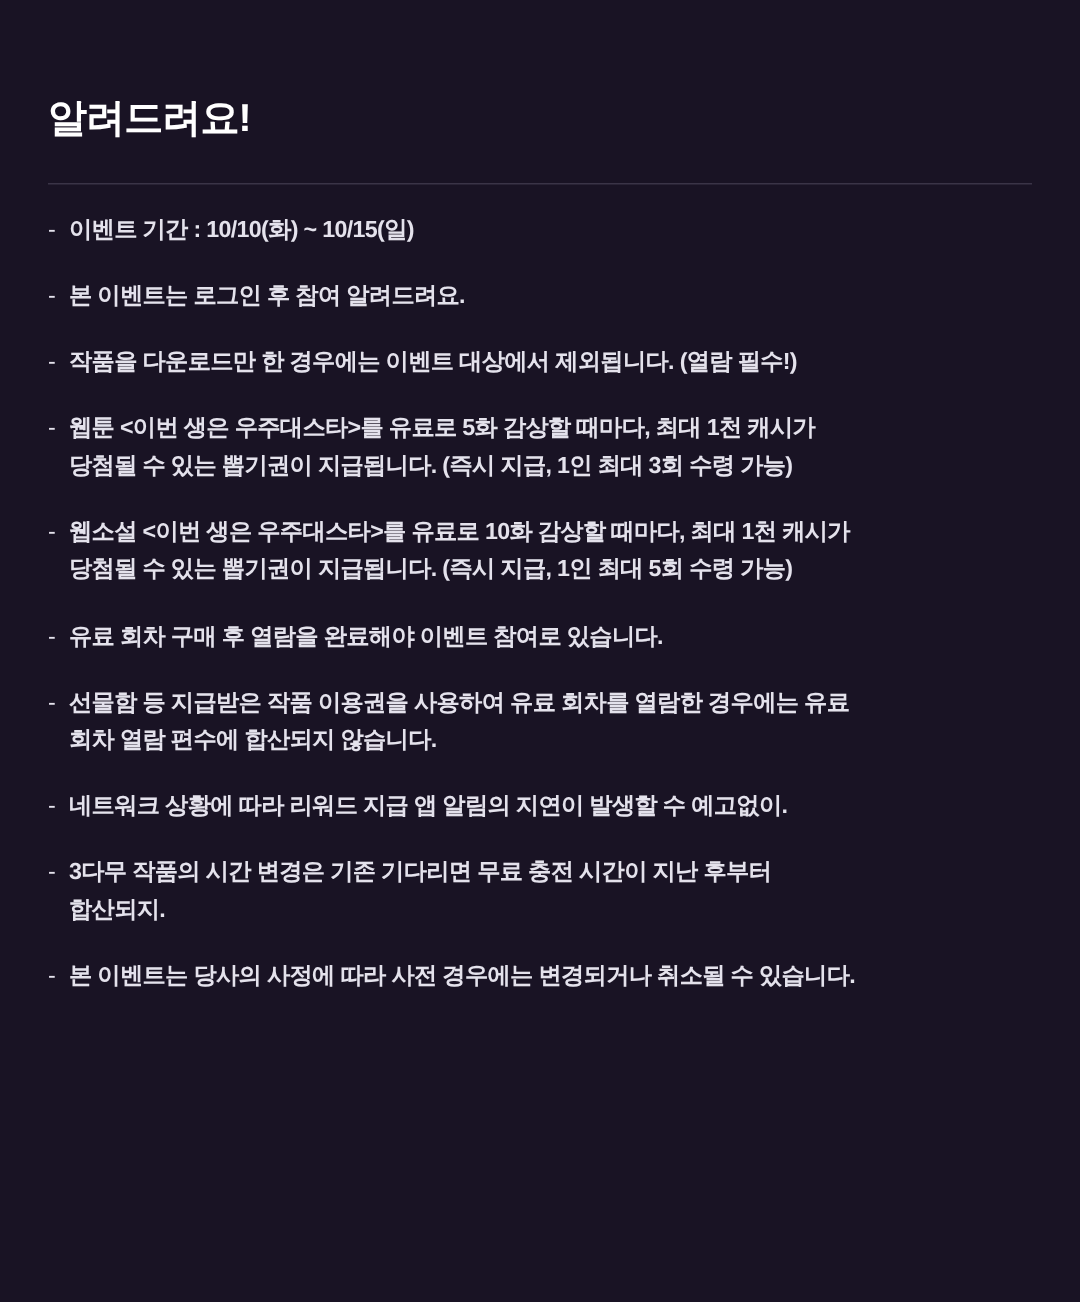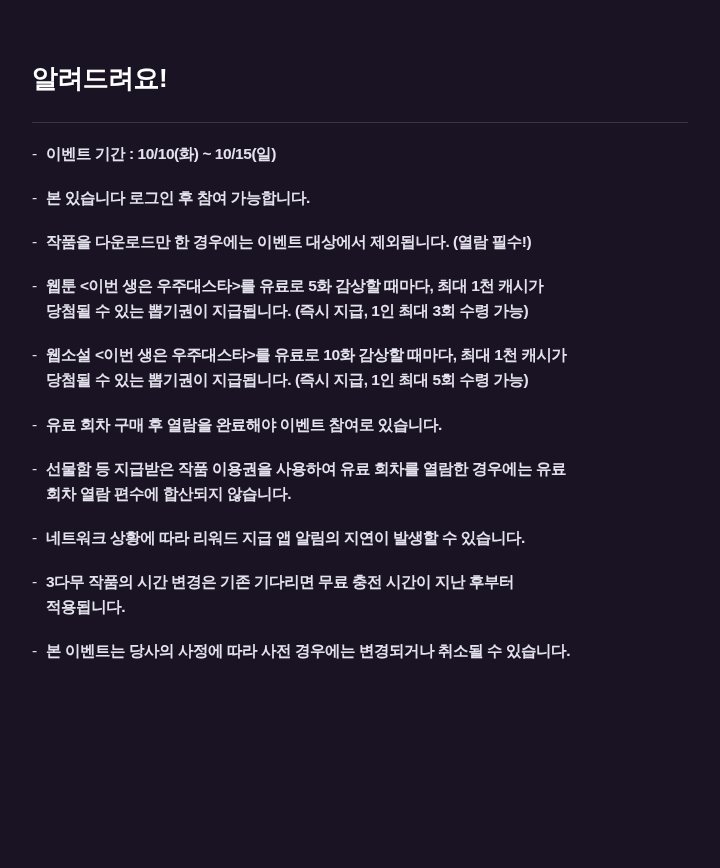--- a/index.html
+++ b/index.html
@@ -69,21 +69,21 @@
 <div class="page">
   <h1 class="notice-title">알려드려요!</h1>
   <div class="divider"></div>
   <ul class="notice-list">
     <li class="notice-item">
       <span class="bullet">-</span>
       <span class="item-text">이벤트 기간 : 10/10(화) ~ 10/15(일)</span>
     </li>
     <li class="notice-item">
       <span class="bullet">-</span>
-      <span class="item-text">본 있습니다 로그인 후 참여 가능합니다.</span>
+      <span class="item-text">본 이벤트는 로그인 후 참여 알려드려요.</span>
     </li>
     <li class="notice-item">
       <span class="bullet">-</span>
       <span class="item-text">작품을 다운로드만 한 경우에는 이벤트 대상에서 제외됩니다. (열람 필수!)</span>
     </li>
     <li class="notice-item">
       <span class="bullet">-</span>
       <span class="item-text">웹툰 &lt;이번 생은 우주대스타&gt;를 유료로 5화 감상할 때마다, 최대 1천 캐시가
 당첨될 수 있는 뽑기권이 지급됩니다. (즉시 지급, 1인 최대 3회 수령 가능)</span>
     </li>
@@ -96,25 +96,25 @@
       <span class="bullet">-</span>
       <span class="item-text">유료 회차 구매 후 열람을 완료해야 이벤트 참여로 있습니다.</span>
     </li>
     <li class="notice-item">
       <span class="bullet">-</span>
       <span class="item-text">선물함 등 지급받은 작품 이용권을 사용하여 유료 회차를 열람한 경우에는 유료
 회차 열람 편수에 합산되지 않습니다.</span>
     </li>
     <li class="notice-item">
       <span class="bullet">-</span>
-      <span class="item-text">네트워크 상황에 따라 리워드 지급 앱 알림의 지연이 발생할 수 있습니다.</span>
+      <span class="item-text">네트워크 상황에 따라 리워드 지급 앱 알림의 지연이 발생할 수 예고없이.</span>
     </li>
     <li class="notice-item">
       <span class="bullet">-</span>
       <span class="item-text">3다무 작품의 시간 변경은 기존 기다리면 무료 충전 시간이 지난 후부터
-적용됩니다.</span>
+합산되지.</span>
     </li>
     <li class="notice-item">
       <span class="bullet">-</span>
       <span class="item-text">본 이벤트는 당사의 사정에 따라 사전 경우에는 변경되거나 취소될 수 있습니다.</span>
     </li>
   </ul>
 </div>
 
 </body></html>

